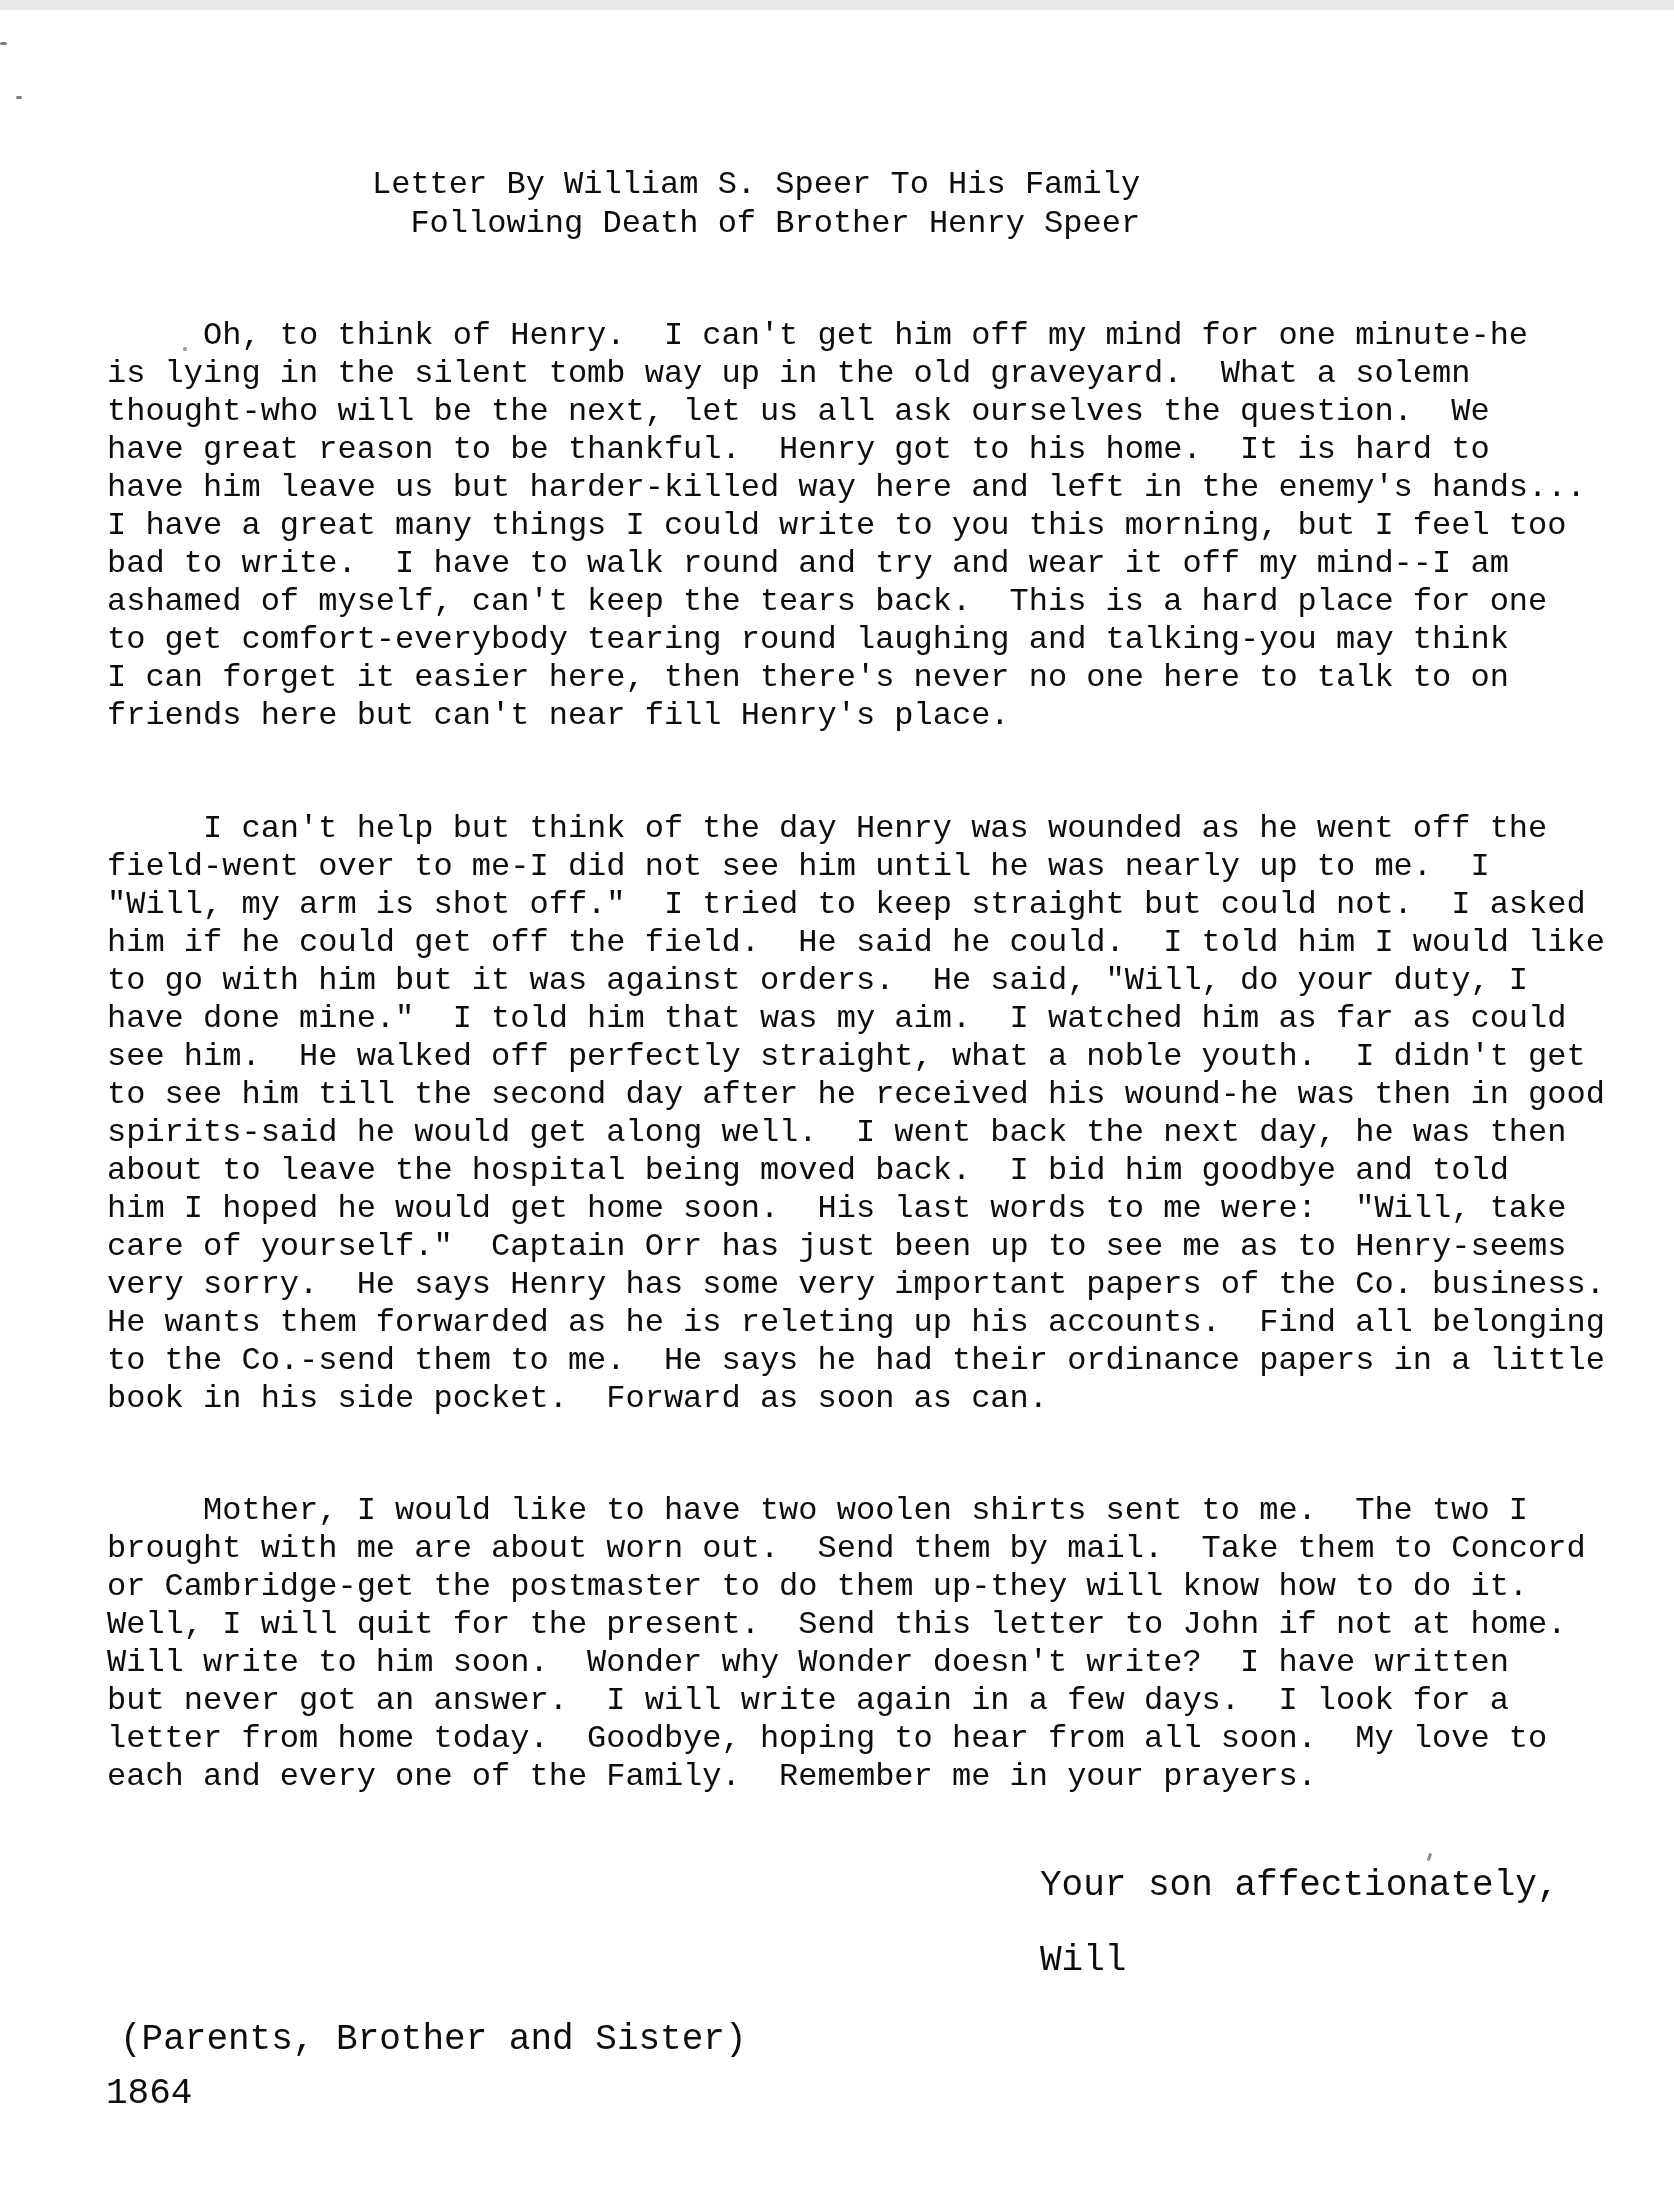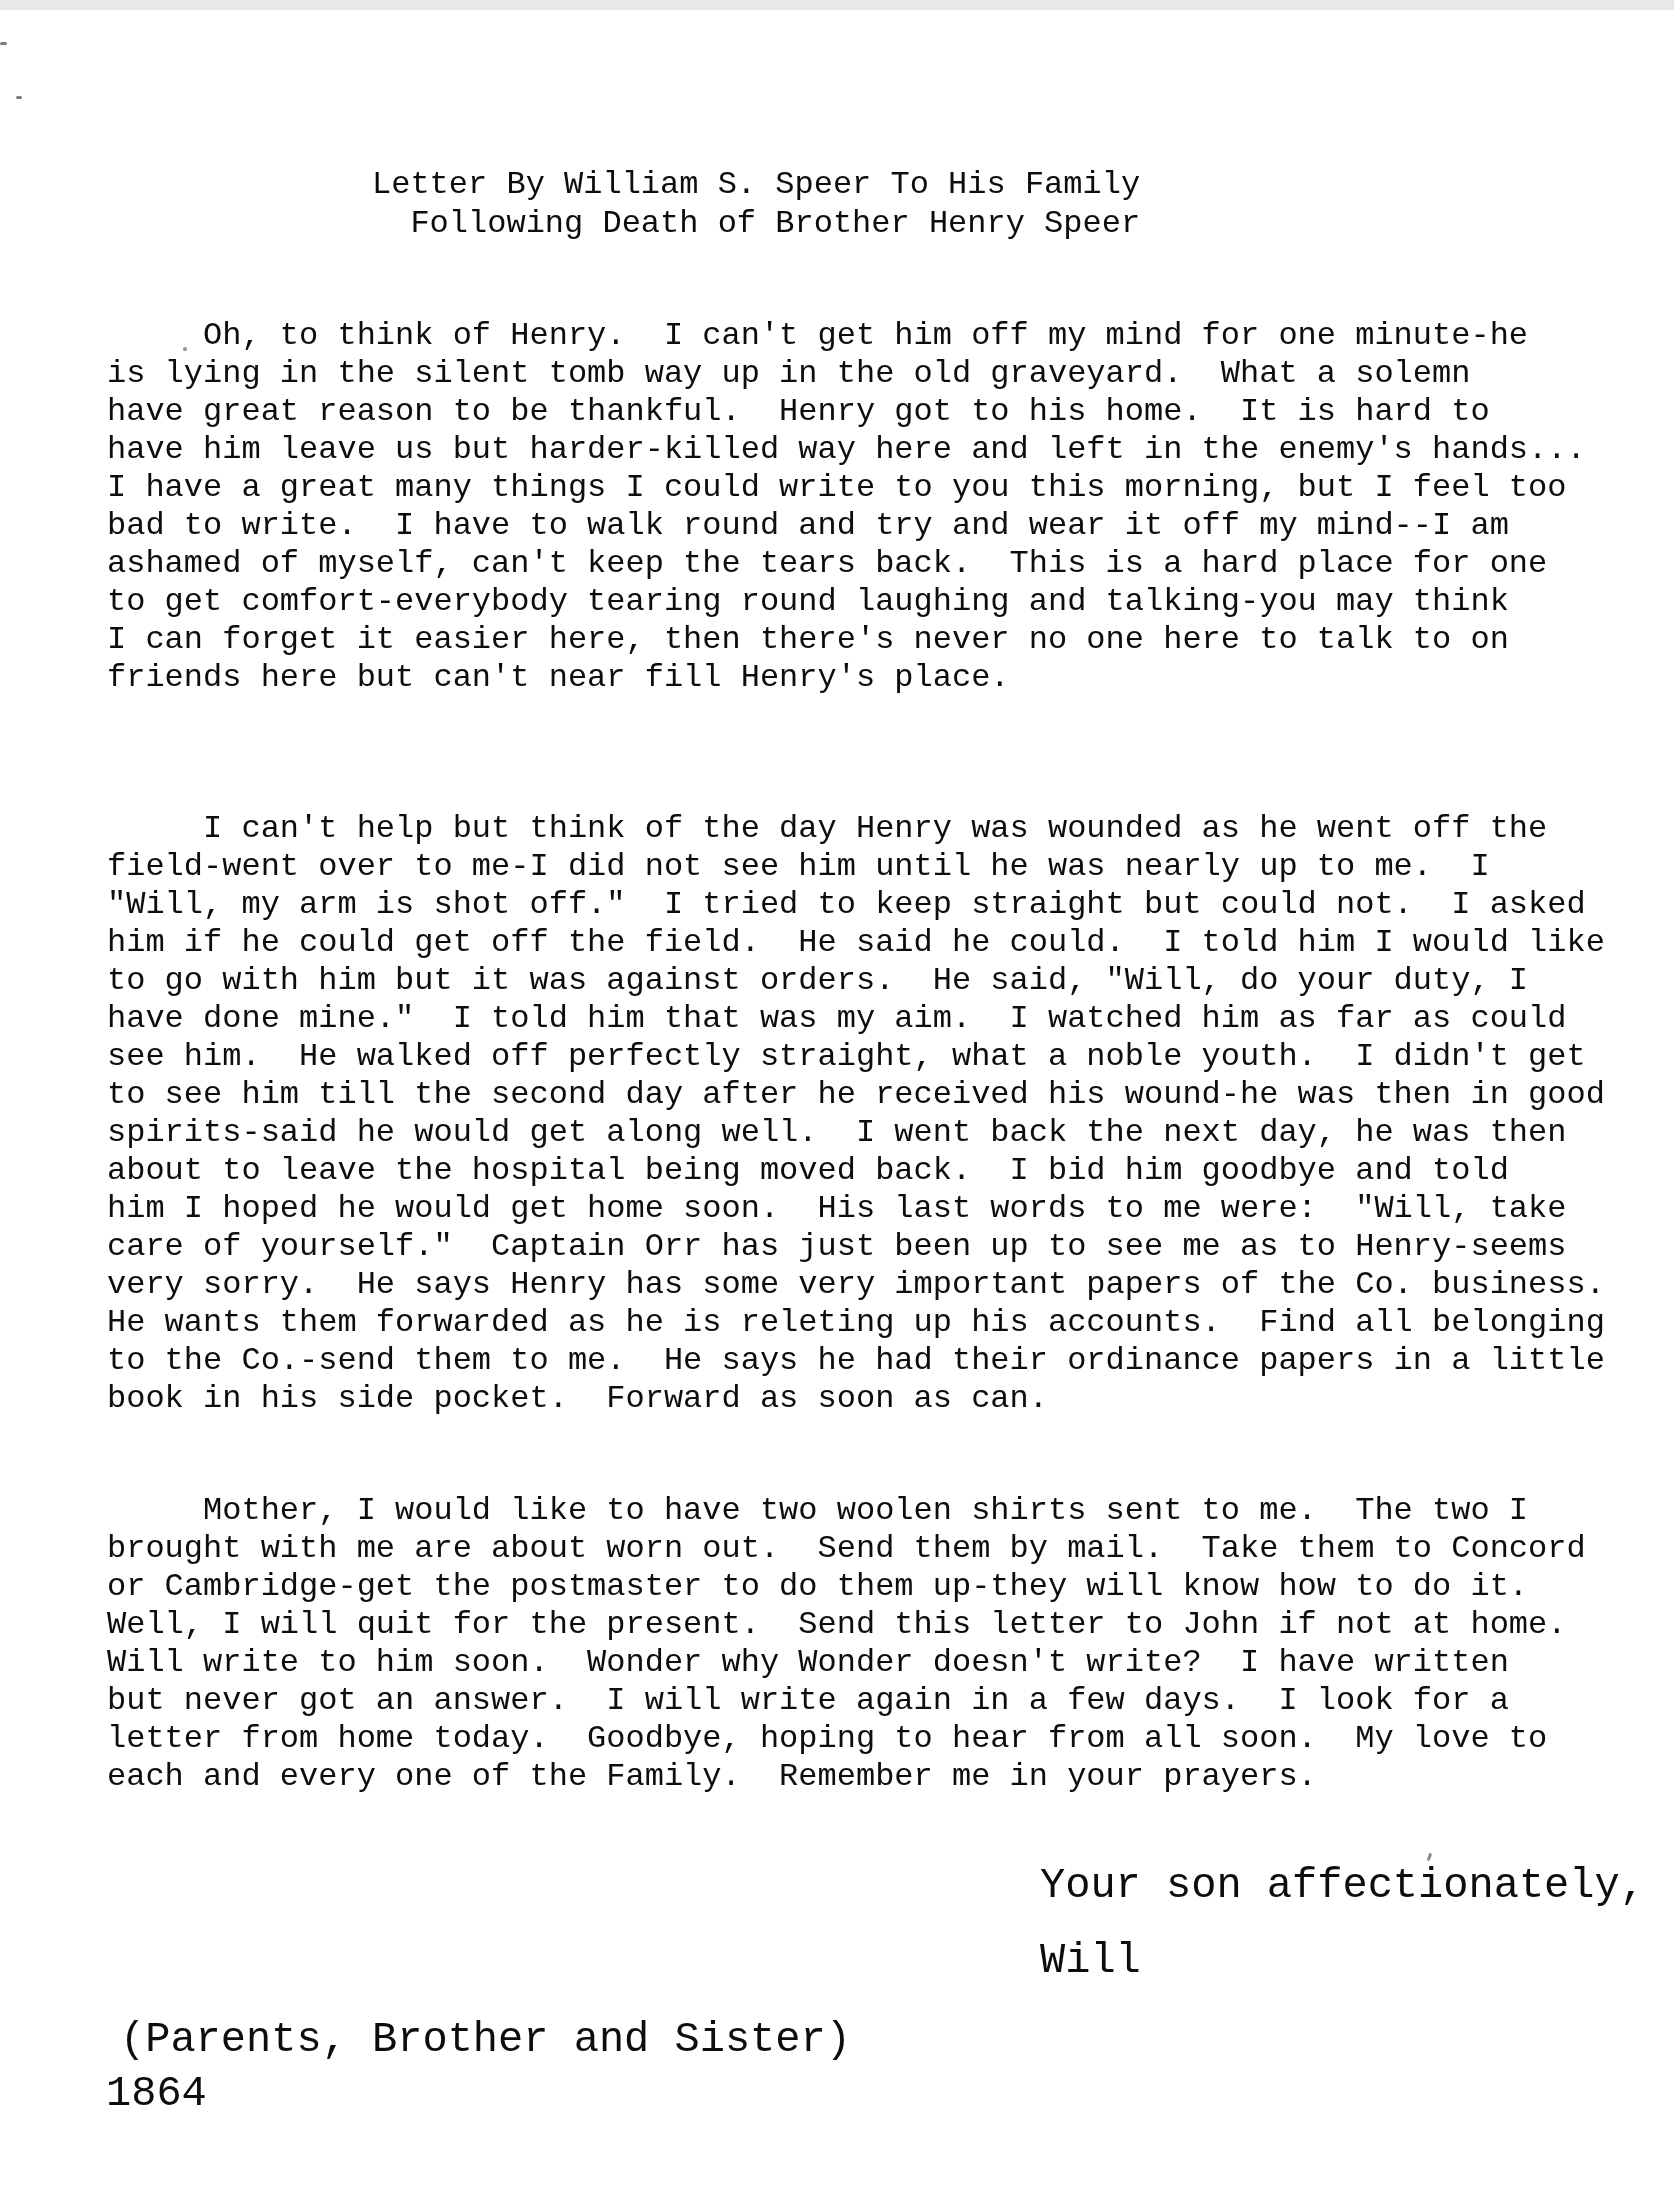--- a/index.html
+++ b/index.html
@@ -12,21 +12,21 @@
     width: 1675px;
     height: 2205px;
     background: #ffffff;
     font-family: "Liberation Mono", "DejaVu Sans Mono", monospace;
     color: #0d0d0d;
     overflow: hidden;
   }
   .typed {
     position: absolute;
     white-space: pre;
-    font-size: 42px;
+    font-size: 36px;
     line-height: 38px;
     letter-spacing: 0px;
     text-align: right;
   }
   .title-block {
     position: absolute;
     left: 372px;
     top: 155px;
   }
   .title-line {
@@ -76,20 +76,21 @@
   <span class="speck speck-4"></span>
 
   <header class="title-block">
     <div class="title-line">Letter By William S. Speer To His Family</div>
     <div class="title-line second">Following Death of Brother Henry Speer</div>
   </header>
 
   <section class="paragraph para-1">
       <div class="typed-line">     Oh, to think of Henry.  I can't get him off my mind for one minute-he</div>
       <div class="typed-line">is lying in the silent tomb way up in the old graveyard.  What a solemn</div>
+      <div class="typed-line">thought-who will be the next, let us all ask ourselves the question.  We</div>
       <div class="typed-line">have great reason to be thankful.  Henry got to his home.  It is hard to</div>
       <div class="typed-line">have him leave us but harder-killed way here and left in the enemy's hands...</div>
       <div class="typed-line">I have a great many things I could write to you this morning, but I feel too</div>
       <div class="typed-line">bad to write.  I have to walk round and try and wear it off my mind--I am</div>
       <div class="typed-line">ashamed of myself, can't keep the tears back.  This is a hard place for one</div>
       <div class="typed-line">to get comfort-everybody tearing round laughing and talking-you may think</div>
       <div class="typed-line">I can forget it easier here, then there's never no one here to talk to on</div>
       <div class="typed-line">friends here but can't near fill Henry's place.</div>
     </section>
 

